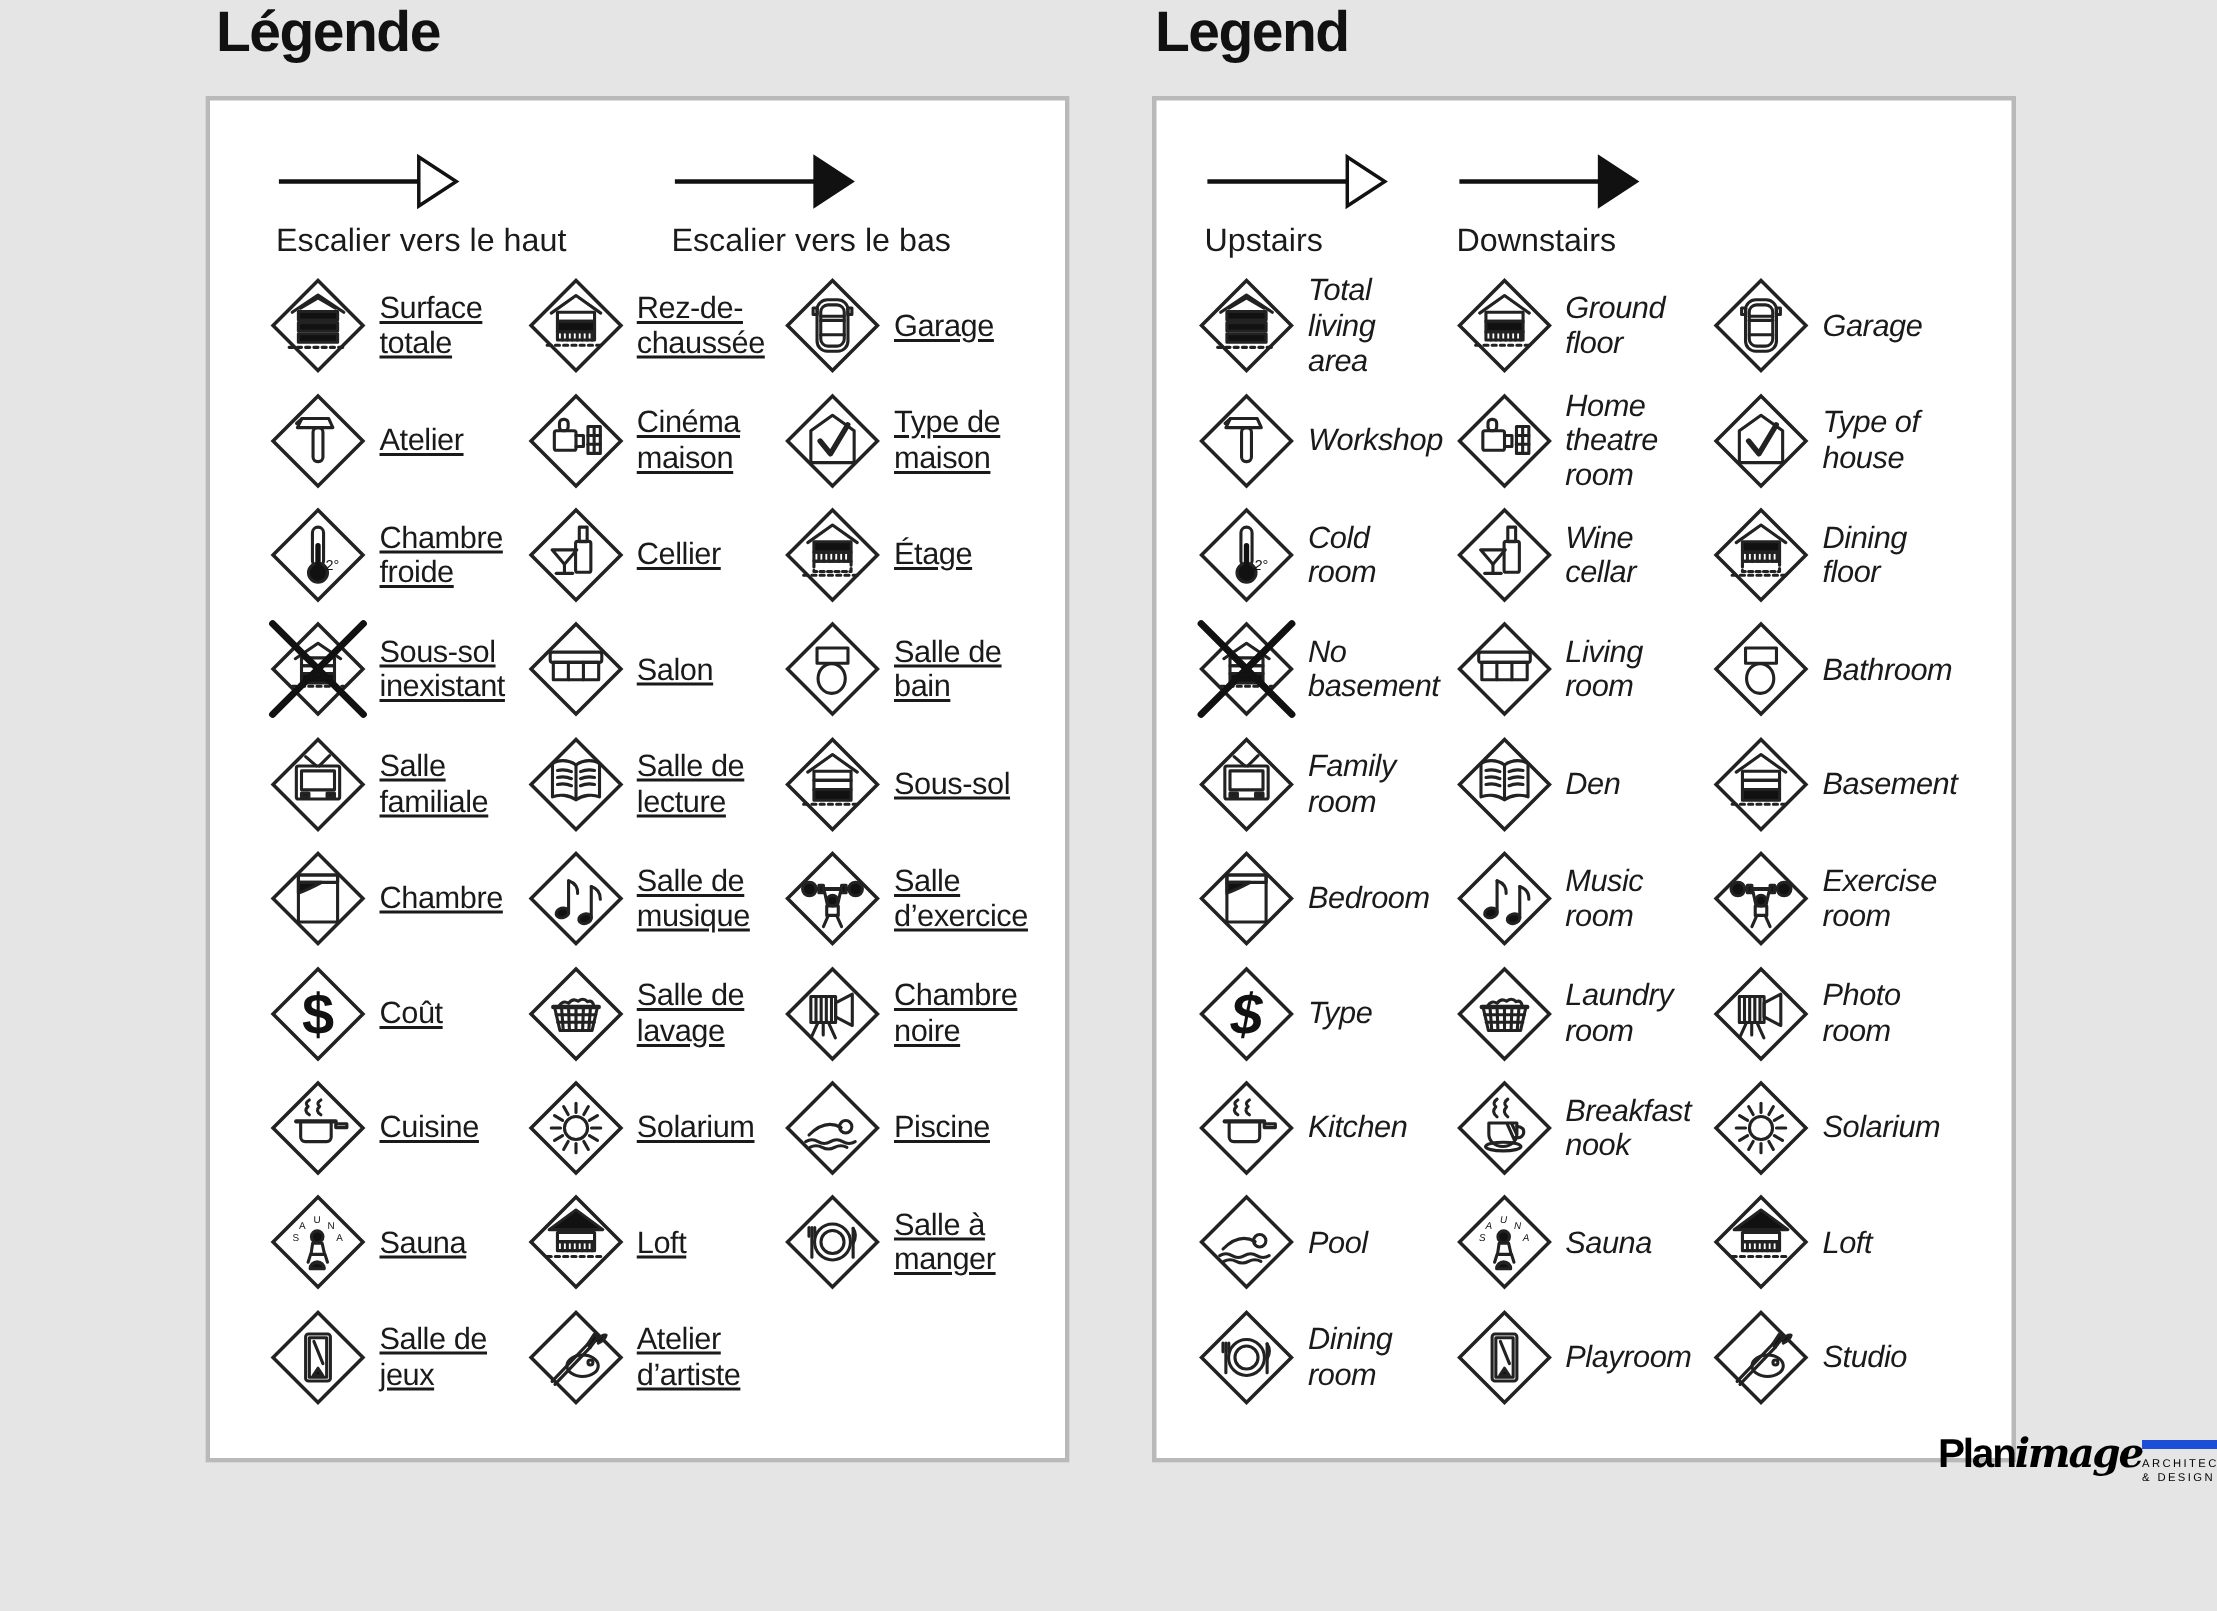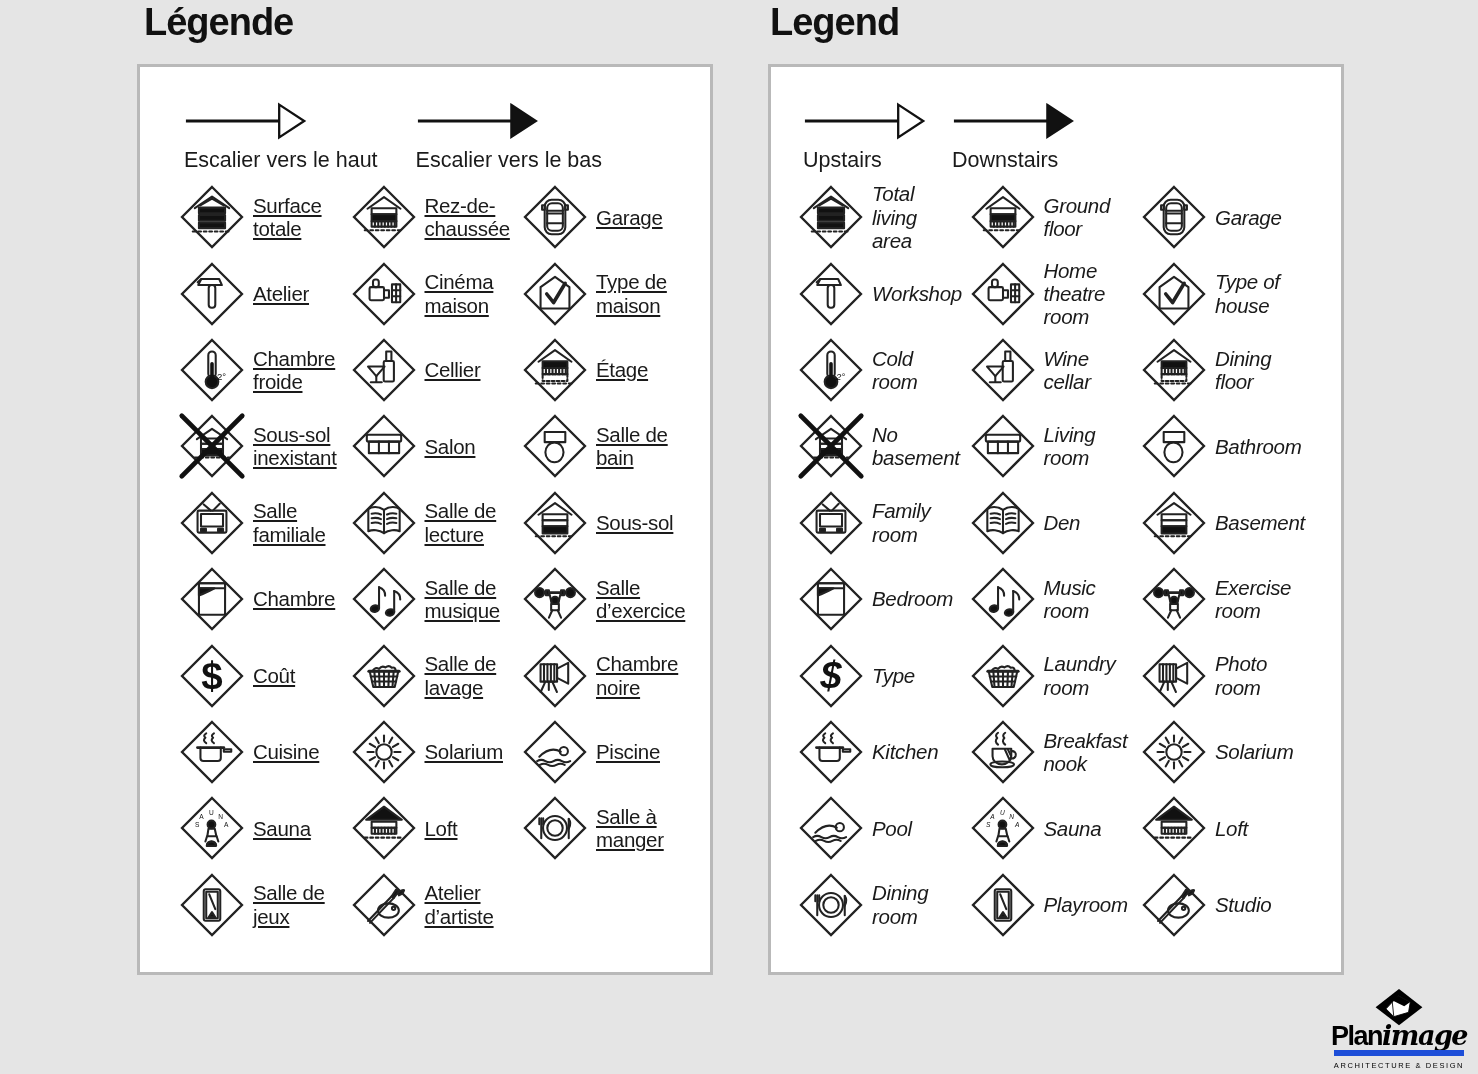--- a/index.html
+++ b/index.html
@@ -6,36 +6,36 @@
   .page{position:relative;width:1478px;height:1074px;background:#e5e5e5;overflow:hidden;
         font-family:"Liberation Sans",sans-serif;color:#1a1a1a;}
   .title{position:absolute;top:1px;font-size:38px;font-weight:bold;letter-spacing:-1px;color:#111;}
   #title-fr{left:144px;}
   #title-en{left:770px;}
   .panel{position:absolute;top:64px;width:576px;height:911px;border:3px solid #b9b9b9;
          background:#fff;box-sizing:border-box;}
   #panel-fr{left:137px;}
   #panel-en{left:768px;}
   .arrows{display:flex;margin-top:34px;}
-  #panel-fr .arrows{margin-left:44px;gap:38px;}
-  #panel-en .arrows{margin-left:32px;gap:24px;}
+  #panel-fr .arrows{margin-left:44px;gap:70px;}
+  #panel-en .arrows{margin-left:32px;gap:43px;}
   .arrow-group{display:flex;flex-direction:column;align-items:flex-start;}
   .arrow-slot svg{width:125px;height:40px;display:block;overflow:visible;}
   .arrow-label{font-size:21.5px;margin-top:7px;white-space:nowrap;color:#1a1a1a;}
   .grid{display:grid;grid-template-columns:repeat(3,171.5px);grid-auto-rows:76.4px;
         margin-top:6px;align-items:center;}
   #panel-fr .grid{margin-left:39px;text-decoration:underline;}
   #panel-en .grid{margin-left:27px;font-style:italic;}
   .cell{display:flex;align-items:center;gap:8px;}
   .dicon{flex:0 0 auto;width:66px;height:66px;}
   .dicon svg{width:66px;height:66px;display:block;overflow:visible;}
   .ilabel{font-size:20.5px;line-height:1.14;white-space:pre-line;letter-spacing:-0.3px;color:#1a1a1a;}
   
-  .logo{position:absolute;left:1330px;top:986px;width:138px;display:flex;flex-direction:column;
-        align-items:center;}
+  .logo{position:absolute;left:1330px;top:951px;width:138px;display:flex;flex-direction:row;
+        align-items:center;justify-content:center;}
   .logo-mark{width:52px;height:44px;display:block;}
   .logo-text{line-height:0.9;white-space:nowrap;margin-top:-6px;}
   .lt-bold{font-size:27px;font-weight:bold;letter-spacing:-1.5px;color:#000;}
   .lt-italic{font-size:27px;font-weight:bold;font-style:italic;letter-spacing:-1.5px;
              font-family:"DejaVu Serif",serif;color:#000;}
   .logo-tagline{font-size:7.5px;letter-spacing:1.6px;color:#000;margin-top:2px;
                 border-top:6px solid #1d4ed8;padding-top:5px;}
 </style>
 </head>
 <body>

